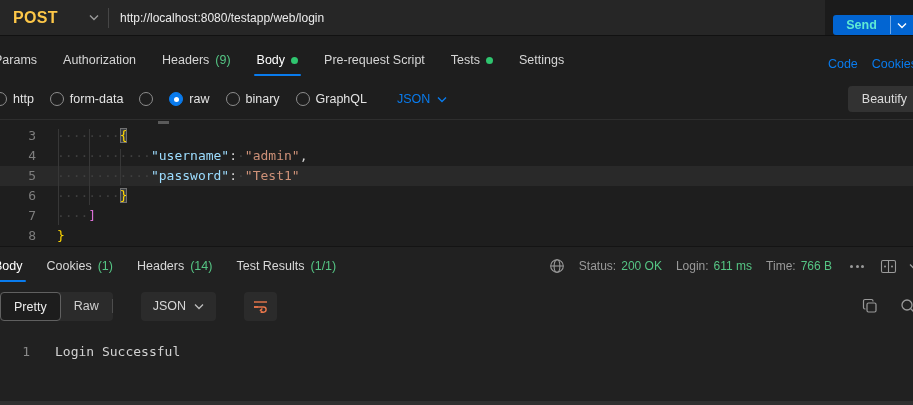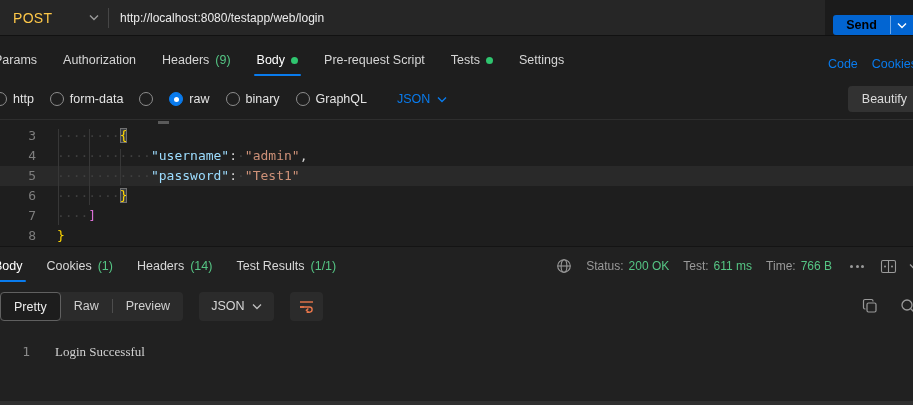--- a/index.html
+++ b/index.html
@@ -16,24 +16,24 @@
   }
   *{box-sizing:border-box;}
   html,body{margin:0;padding:0;}
   body{width:913px;height:405px;background:#1c1c1c;font-family:"Liberation Sans",sans-serif;overflow:hidden;}
   .app{position:relative;width:913px;height:405px;background:#1e1e1e;overflow:hidden;}
 
   
   .request-bar{height:36px;display:flex;align-items:stretch;background:#1b1b1b;border-bottom:1px solid #111;}
   .url-field{flex:1;display:flex;align-items:center;background:#262626;min-width:0;}
   .method-select{width:108px;display:flex;align-items:center;justify-content:space-between;padding:0 9px 0 13px;cursor:pointer;}
-  .method-label{color:var(--method-yellow);font-weight:400;font-size:14px;letter-spacing:.3px;}
+  .method-label{color:var(--method-yellow);font-weight:700;font-size:16px;letter-spacing:.3px;}
   .v-div{width:1px;height:20px;background:#464646;}
   .url-text{color:#ececec;font-size:12px;padding-left:11px;white-space:nowrap;overflow:hidden;}
-  .send-btn{width:80px;margin-left:8px;background:var(--send-blue);color:#000000;display:flex;align-items:center;border-radius:3px 0 0 3px;cursor:pointer;margin-top:15px;}
+  .send-btn{width:80px;margin-left:8px;background:var(--send-blue);color:#5eead4;display:flex;align-items:center;border-radius:3px 0 0 3px;cursor:pointer;margin-top:15px;}
   .send-label{flex:1;text-align:center;font-weight:700;font-size:12.5px;}
   .send-sep{width:1px;height:18px;background:rgba(255,255,255,.45);}
   .send-caret{width:22px;display:flex;align-items:center;justify-content:center;}
 
   
   .req-tabs{height:38px;margin-top:5px;display:flex;align-items:center;gap:26px;font-size:12.5px;color:#d6d6d6;padding-right:2px;}
   .rtab{position:relative;height:100%;display:flex;align-items:center;gap:6px;cursor:pointer;white-space:nowrap;}
   .rtab:first-child{margin-left:-6px;}
   .rtab.active{color:#fff;}
   .rtab.active::after{content:"";position:absolute;left:-3px;right:-3px;bottom:3px;height:2px;background:var(--accent-blue);border-radius:2px;}
@@ -78,34 +78,34 @@
   .st-label{margin-left:14px;}
   .st-val{color:var(--success-green);margin-left:5px;}
   .globe{display:flex;align-items:center;}
   .more-dots{display:flex;gap:2.5px;margin-left:16px;cursor:pointer;padding:4px 2px;}
   .more-dots i{width:3px;height:3px;border-radius:50%;background:#9a9a9a;}
   .icon-btn{display:flex;align-items:center;justify-content:center;cursor:pointer;}
   .pane-icon{margin-left:14px;}
   .tiny-caret{margin-left:12px;margin-right:-6px;}
 
   
-  .resp-toolbar{height:42px;display:flex;align-items:center;gap:16px;background:#212121;}
+  .resp-toolbar{height:42px;display:flex;align-items:center;gap:28px;background:#212121;}
   .view-group{display:flex;align-items:center;background:#2b2b2b;border-radius:4px;height:29px;}
   .view{padding:0 13px;height:29px;line-height:29px;color:#cfcfcf;font-size:12.5px;cursor:pointer;border-radius:4px;}
   .view.active{border:1px solid #606060;background:#1d1d1d;color:#ececec;}
   .view-sep{width:1px;height:14px;background:#4d4d4d;}
   .json-btn{display:flex;align-items:center;gap:8px;background:#2b2b2b;border-radius:4px;height:29px;padding:0 12px;color:#d6d6d6;font-size:12.5px;cursor:pointer;}
   .wrap-btn{width:33px;height:29px;background:#2b2b2b;border-radius:4px;}
   .right-icons{margin-left:auto;display:flex;align-items:center;gap:22px;margin-right:-4px;color:#9a9a9a;}
 
   
   .resp-body{background:#212121;padding-top:15px;font-family:"DejaVu Sans Mono",monospace;font-size:13px;line-height:19px;height:75px;cursor:text;}
   .rb-line{display:flex;white-space:pre;}
   .rb-num{width:30px;text-align:right;color:#8a8a8a;flex:none;}
-  .rb-text{padding-left:25px;color:#d2d2d2;font-family:Liberation Serif, serif;}
+  .rb-text{padding-left:25px;color:#d2d2d2;}
 
   .bottom-strip{position:absolute;left:0;right:0;bottom:0;height:4px;background:#303030;}
   .resp-wrap{background:#212121;height:160px;}
   svg{display:block;}
 </style>
 </head>
 <body>
 
 <div class="app">
 
@@ -223,21 +223,21 @@
       <div class="status-area">
         <span class="globe">
           <svg width="16" height="16" viewBox="0 0 16 16" fill="none" stroke="#9a9a9a" stroke-width="1.1">
             <circle cx="8" cy="8" r="6.3"></circle>
               <ellipse cx="8" cy="8" rx="2.9" ry="6.3"></ellipse>
               <line x1="1.7" y1="8" x2="14.3" y2="8"></line>
           </svg>
         </span>
         <span class="st-label">Status:</span>
         <span class="st-val">200 OK</span>
-        <span class="st-label">Test:</span>
+        <span class="st-label">Login:</span>
         <span class="st-val">611 ms</span>
         <span class="st-label">Time:</span>
         <span class="st-val">766 B</span>
         <span class="more-dots">
             <i></i>
             <i></i>
             <i></i>
           </span>
         <span class="icon-btn pane-icon">
           <svg width="17" height="15" viewBox="0 0 17 15" fill="none" stroke="#9a9a9a" stroke-width="1.1">
@@ -253,21 +253,20 @@
             </svg>
         </span>
       </div>
     </div>
 
     <div class="resp-toolbar">
       <div class="view-group">
           <div class="view active">Pretty</div>
           <div class="view">Raw</div>
           <span class="view-sep"></span>
-          <div class="view">Preview</div>
         </div>
       <div class="json-btn">
         <span>JSON</span>
         <span>
           <svg width="10" height="7" viewBox="0 0 10 7">
               <polyline points="1,1.5 5,5.5 9,1.5" fill="none" stroke="#bdbdbd" stroke-width="1.3"></polyline>
             </svg>
         </span>
       </div>
       <div class="icon-btn wrap-btn">

